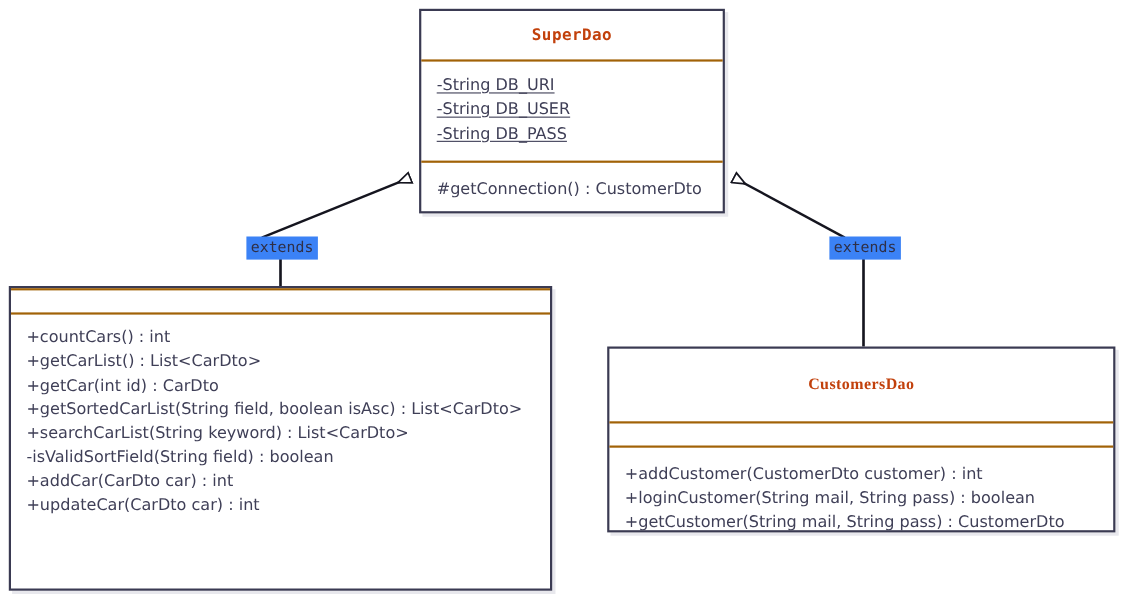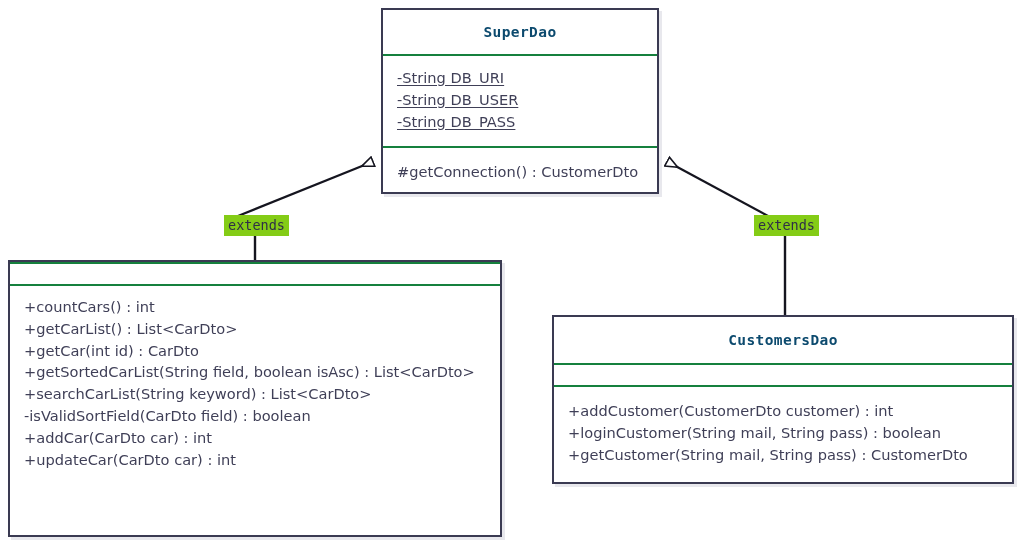--- a/index.html
+++ b/index.html
@@ -30,29 +30,29 @@
     background: #ffffff;
     border: 2px solid #3a3a52;
     box-shadow: 3px 3px 0 rgba(180,180,195,0.30);
     z-index: 5;
   }
   .uml-title {
     text-align: center;
     font-weight: bold;
     font-size: 14.5px;
     letter-spacing: 0.4px;
-    color: #0c4a6e;
+    color: #c2410c;
     font-family: "DejaVu Sans Mono", monospace;
     box-sizing: border-box;
     display: flex;
     align-items: center;
     justify-content: center;
   }
   .uml-compartment {
-    border-top: 2px solid #15803d;
+    border-top: 2px solid #a16207;
     box-sizing: border-box;
     padding: 10px 12px 10px 14px;
   }
   .uml-compartment.empty {
     padding: 0;
     height: 22px;
   }
   .uml-line {
     font-size: 14.6px;
     line-height: 21.8px;
@@ -69,27 +69,27 @@
   #class-superdao   { left: 381px; top: 8px;   width: 278px; height: 186px; }
   #class-superdao .uml-title { height: 44px; }
   #class-superdao .attrs { height: 92px; padding-top: 11px; }
   #class-superdao .ops   { height: 48px; padding-top: 13px; }
 
   #class-carsdao    { left: 8px;   top: 260px; width: 494px; height: 277px; }
   #class-carsdao .uml-title { height: 52px; }
   #class-carsdao .ops { }
 
   #class-customersdao { left: 552px; top: 315px; width: 462px; height: 169px; }
-  #class-customersdao .uml-title { height: 46px; }
+  #class-customersdao .uml-title { height: 66px; font-family: Liberation Serif, serif; }
   #class-customersdao .ops { padding-top: 13px; }
 
   
   .edge-label {
     position: absolute;
-    background: #84cc16;
+    background: #3b82f6;
     color: #2f2f46;
     font-family: "DejaVu Sans Mono", monospace;
     font-size: 13.5px;
     line-height: 19px;
     padding: 1px 4px 1px 4px;
     white-space: nowrap;
     z-index: 7;
   }
   #edge-label-left  { left: 224px; top: 215px; }
   #edge-label-right { left: 754px; top: 215px; }
@@ -132,21 +132,21 @@
 </div>
 
 <div class="uml-class" id="class-carsdao">
   <div class="uml-compartment empty"></div>
   <div class="uml-compartment ops">
     <div class="uml-line">+countCars() : int</div>
     <div class="uml-line">+getCarList() : List&lt;CarDto&gt;</div>
     <div class="uml-line">+getCar(int id) : CarDto</div>
     <div class="uml-line">+getSortedCarList(String field, boolean isAsc) : List&lt;CarDto&gt;</div>
     <div class="uml-line">+searchCarList(String keyword) : List&lt;CarDto&gt;</div>
-    <div class="uml-line">-isValidSortField(CarDto field) : boolean</div>
+    <div class="uml-line">-isValidSortField(String field) : boolean</div>
     <div class="uml-line">+addCar(CarDto car) : int</div>
     <div class="uml-line">+updateCar(CarDto car) : int</div>
   </div>
 </div>
 
 <div class="uml-class" id="class-customersdao">
   <div class="uml-title">CustomersDao</div>
   <div class="uml-compartment empty"></div>
   <div class="uml-compartment ops">
     <div class="uml-line">+addCustomer(CustomerDto customer) : int</div>

